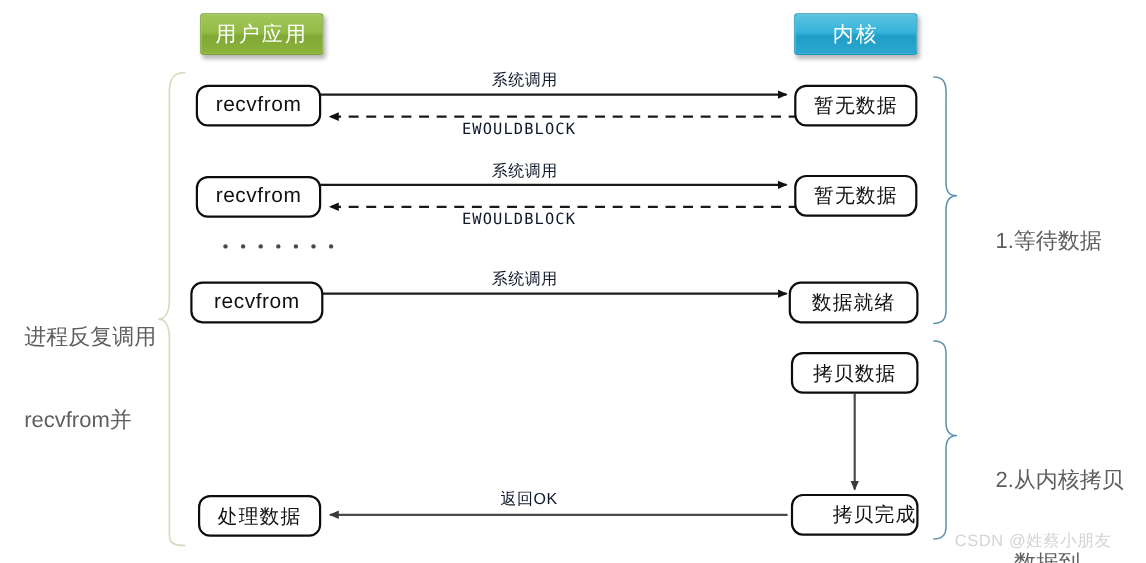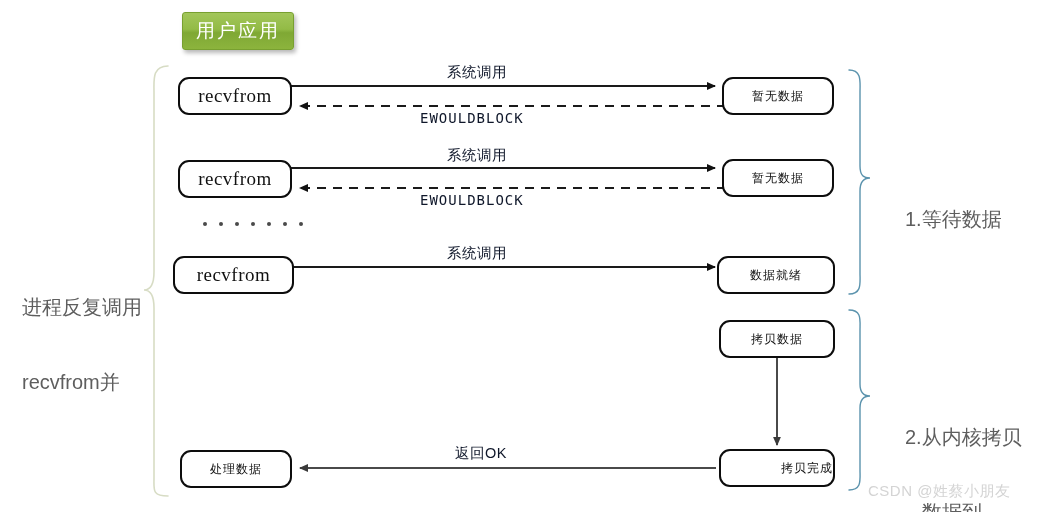--- a/index.html
+++ b/index.html
@@ -35,24 +35,24 @@
     position:absolute;
     box-sizing:border-box;
     border:2.5px solid #0d0d0d;
     border-radius:11px;
     background:#ffffff;
     display:flex;align-items:center;justify-content:center;
     color:#111111;
     z-index:5;
   }
   .node-mono{
-    font-family:Liberation Serif, serif;
+    font-family:Liberation Sans, sans-serif;
     font-size:19px;letter-spacing:0.5px;
   }
-  .node-cn{ font-size:12px;letter-spacing:1px; }
+  .node-cn{ font-size:18px;letter-spacing:1px; }
 
   
   .edge-label{
     position:absolute;
     color:#0f172a;
     font-size:14.5px;
     letter-spacing:.5px;
     white-space:nowrap;
     z-index:6;
   }
@@ -92,20 +92,23 @@
 
   svg.overlay{position:absolute;left:0;top:0;width:1042px;height:512px;z-index:2;}
 </style>
 </head>
 <body>
 
 <div id="stage">
 
   <div class="pill pill-user">
     <span>用户应用</span>
+  </div>
+  <div class="pill pill-kernel">
+    <span>内核</span>
   </div>
 
   <svg class="overlay" viewBox="0 0 1042 512">
     <defs>
       <marker id="arrowSolid" markerWidth="9" markerHeight="9" refX="8" refY="4.5" orient="auto" markerUnits="userSpaceOnUse">
         <path d="M0,0.6 L9,4.5 L0,8.4 Z" fill="#111111"></path>
       </marker>
       <marker id="arrowSolidL" markerWidth="9" markerHeight="9" refX="8" refY="4.5" orient="auto" markerUnits="userSpaceOnUse">
         <path d="M0,0.6 L9,4.5 L0,8.4 Z" fill="#3a3a3a"></path>
       </marker>

